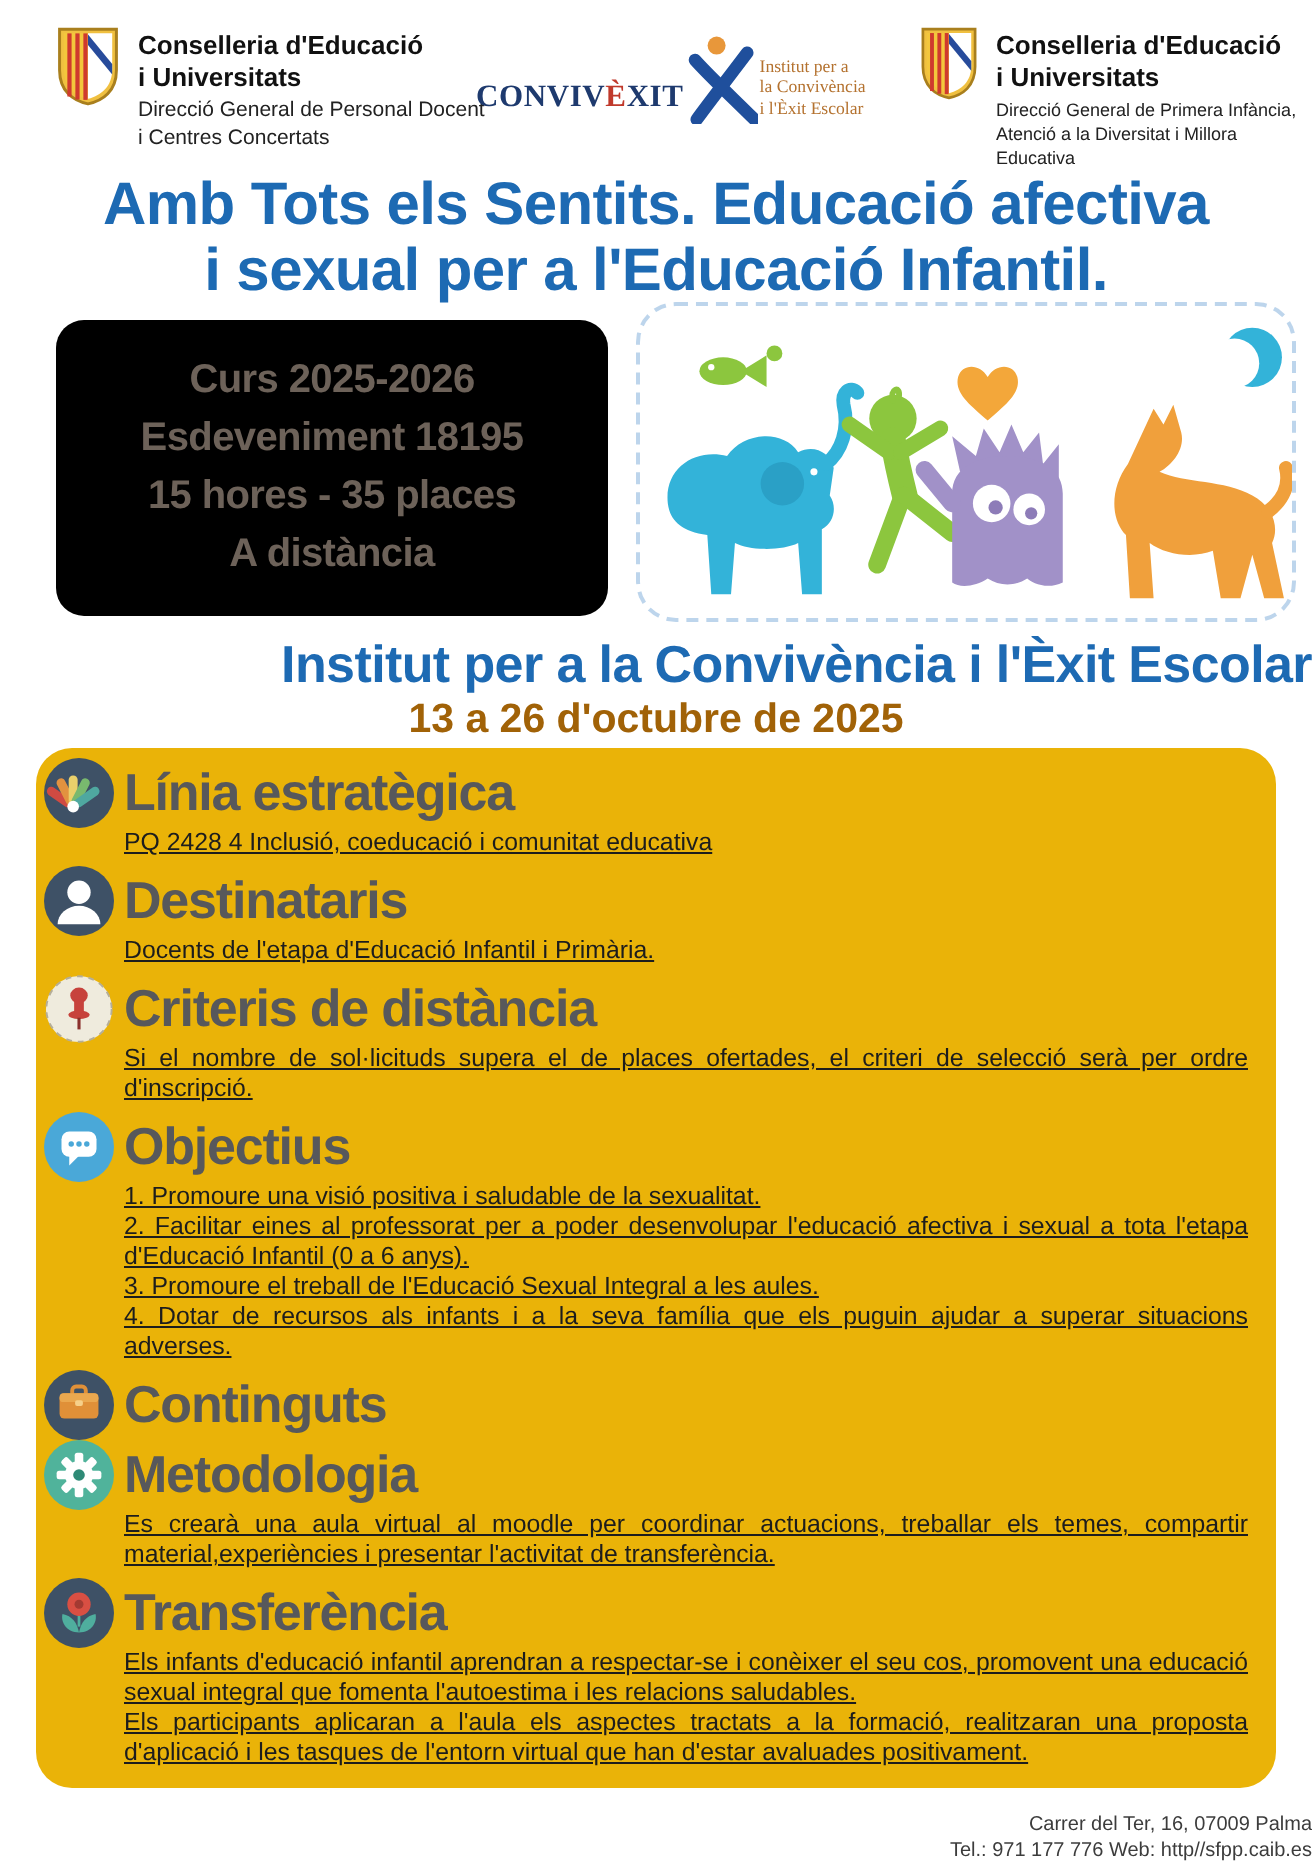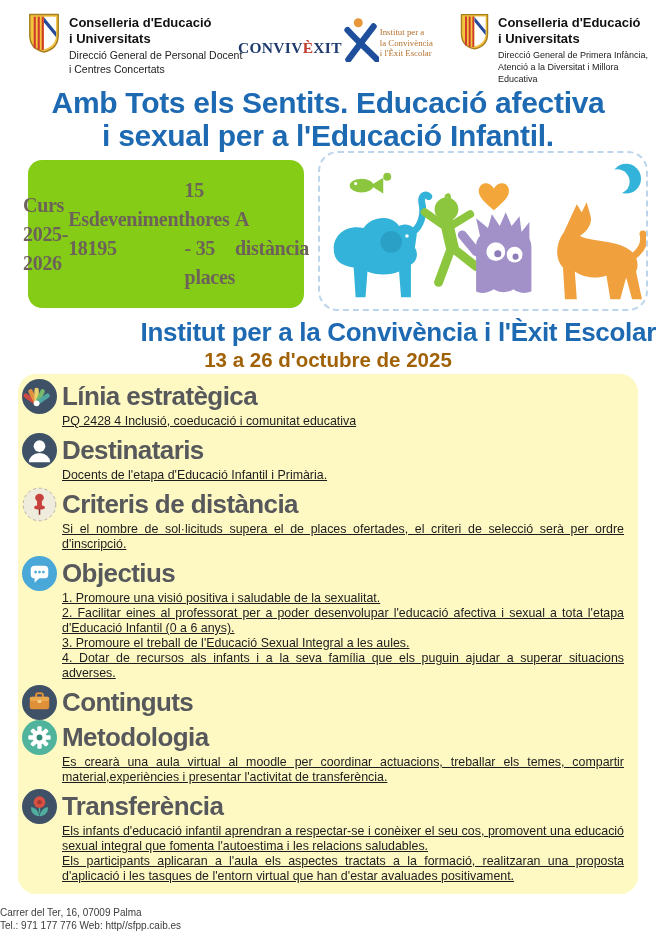--- a/index.html
+++ b/index.html
@@ -26,47 +26,47 @@
   .xfig { margin:0 1px; flex:0 0 auto; }
   .tagline { font-family:"Liberation Serif", serif; font-size:8.8px; line-height:10.5px;
              color:#b4722f; white-space:nowrap; margin-top:4px; }
 
   
   .title { position:absolute; top:86px; left:0; width:656px; text-align:center;
            color:#1d6ab3; font-weight:bold; font-size:30px; line-height:33px; letter-spacing:-.3px; }
 
   
   .info-box { position:absolute; left:28px; top:160px; width:276px; height:148px;
-              background:#84cc16; border-radius:14px; display:flex; flex-direction:row;
-              justify-content:center; align-items:center;font-family:Liberation Serif, serif; }
+              background:#000000; border-radius:14px; display:flex; flex-direction:column;
+              justify-content:center; align-items:center; }
   .info-box div { font-size:20px; font-weight:bold; color:#6d6259; line-height:29px; letter-spacing:-.3px; }
 
   .illus { position:absolute; left:318px; top:151px; width:330px; height:160px;
            background:#fff; border:2px dashed #bdd5ec; border-radius:20px; }
 
   
   .institute { position:absolute; top:317px; left:0; width:656px; text-align:right;
                color:#1d6ab3; font-weight:bold; font-size:26px; letter-spacing:-.3px; }
   .dates { position:absolute; top:348px; left:0; width:656px; text-align:center;
            color:#a16207; font-weight:bold; font-size:20.5px; }
 
   
   .panel { position:absolute; left:18px; top:374px; width:620px; height:520px;
-           background:#fef9c3; border-radius:18px; padding:5px 0 0 4px; }
+           background:#eab308; border-radius:18px; padding:5px 0 0 4px; }
   .section { margin-bottom:1px; }
   .sec-head { display:flex; align-items:center; gap:5px; height:34px; }
   .sec-icon { width:35px; height:35px; flex:0 0 auto; display:block; }
   .sec-icon svg { display:block; }
   .sec-title { font-size:26px; font-weight:bold; color:#57585b; letter-spacing:-.6px; white-space:nowrap; }
   .sec-body { margin:1px 14px 4px 40px; font-size:12.4px; line-height:15px;
               color:#1d1d1d; text-align:justify;text-decoration:underline; }
   .sec-body p { margin:0; }
 
   
-  .footer { position:absolute; top:907px; left:0; width:656px; text-align:left;
+  .footer { position:absolute; top:907px; left:0; width:656px; text-align:right;
             font-size:10px; line-height:12.5px; color:#3c3c3c; }
 </style>
 </head>
 <body>
 
 <div class="page">
 
   <div class="gov gov-left">
     <span>
       <svg width="32" height="40" viewBox="0 0 30 38">

